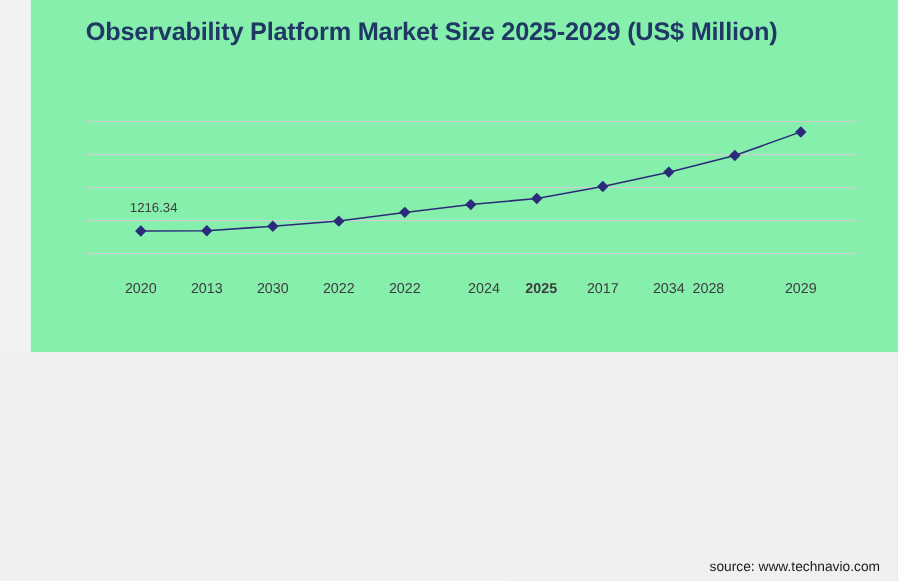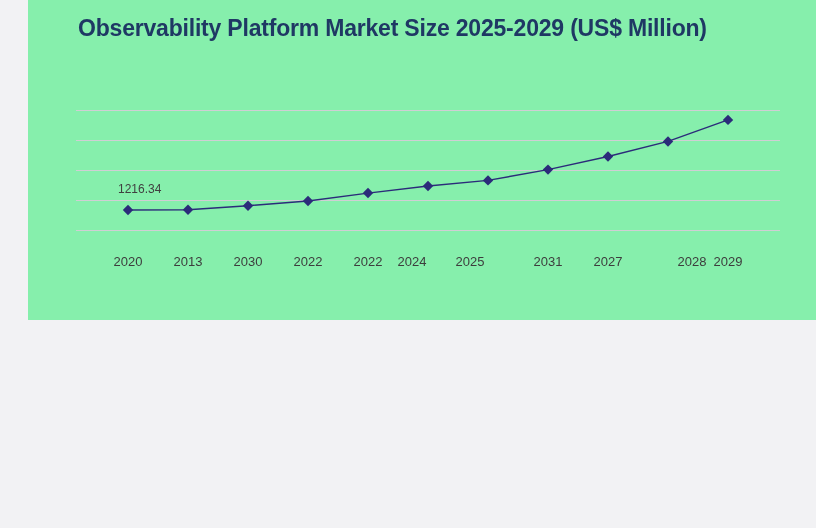--- a/index.html
+++ b/index.html
@@ -85,22 +85,26 @@
 
       <div class="point-label" id="first-point-label" style="left: 42px; top: 84.0165px;">1216.34</div>
     </div>
 
     <div class="x-axis" id="x-axis">
         <div class="x-tick" style="left: 52px;">2020</div>
         <div class="x-tick" style="left: 112px;">2013</div>
         <div class="x-tick" style="left: 172px;">2030</div>
         <div class="x-tick" style="left: 232px;">2022</div>
         <div class="x-tick" style="left: 292px;">2022</div>
-        <div class="x-tick" style="left: 336px;">2024</div>
-        <div class="x-tick" style="left: 394px;">2025</div>
-        <div class="x-tick" style="left: 472px;">2031</div>
-        <div class="x-tick" style="left: 532px;">2027</div>
-        <div class="x-tick" style="left: 616px;">2028</div>
+        <div class="x-tick" style="left: 364px;">2024</div>
+        <div class="x-tick" style="left: 416px; font-weight: bold;">2025</div>
+        <div class="x-tick" style="left: 472px;">2017</div>
+        <div class="x-tick" style="left: 532px;">2034</div>
+        <div class="x-tick" style="left: 568px;">2028</div>
         <div class="x-tick" style="left: 652px;">2029</div>
       </div>
   </div>
 
+  <div class="stats-band">
+
+    <div class="source">source: www.technavio.com</div>
+  </div>
 </div>
 
 </body></html>

